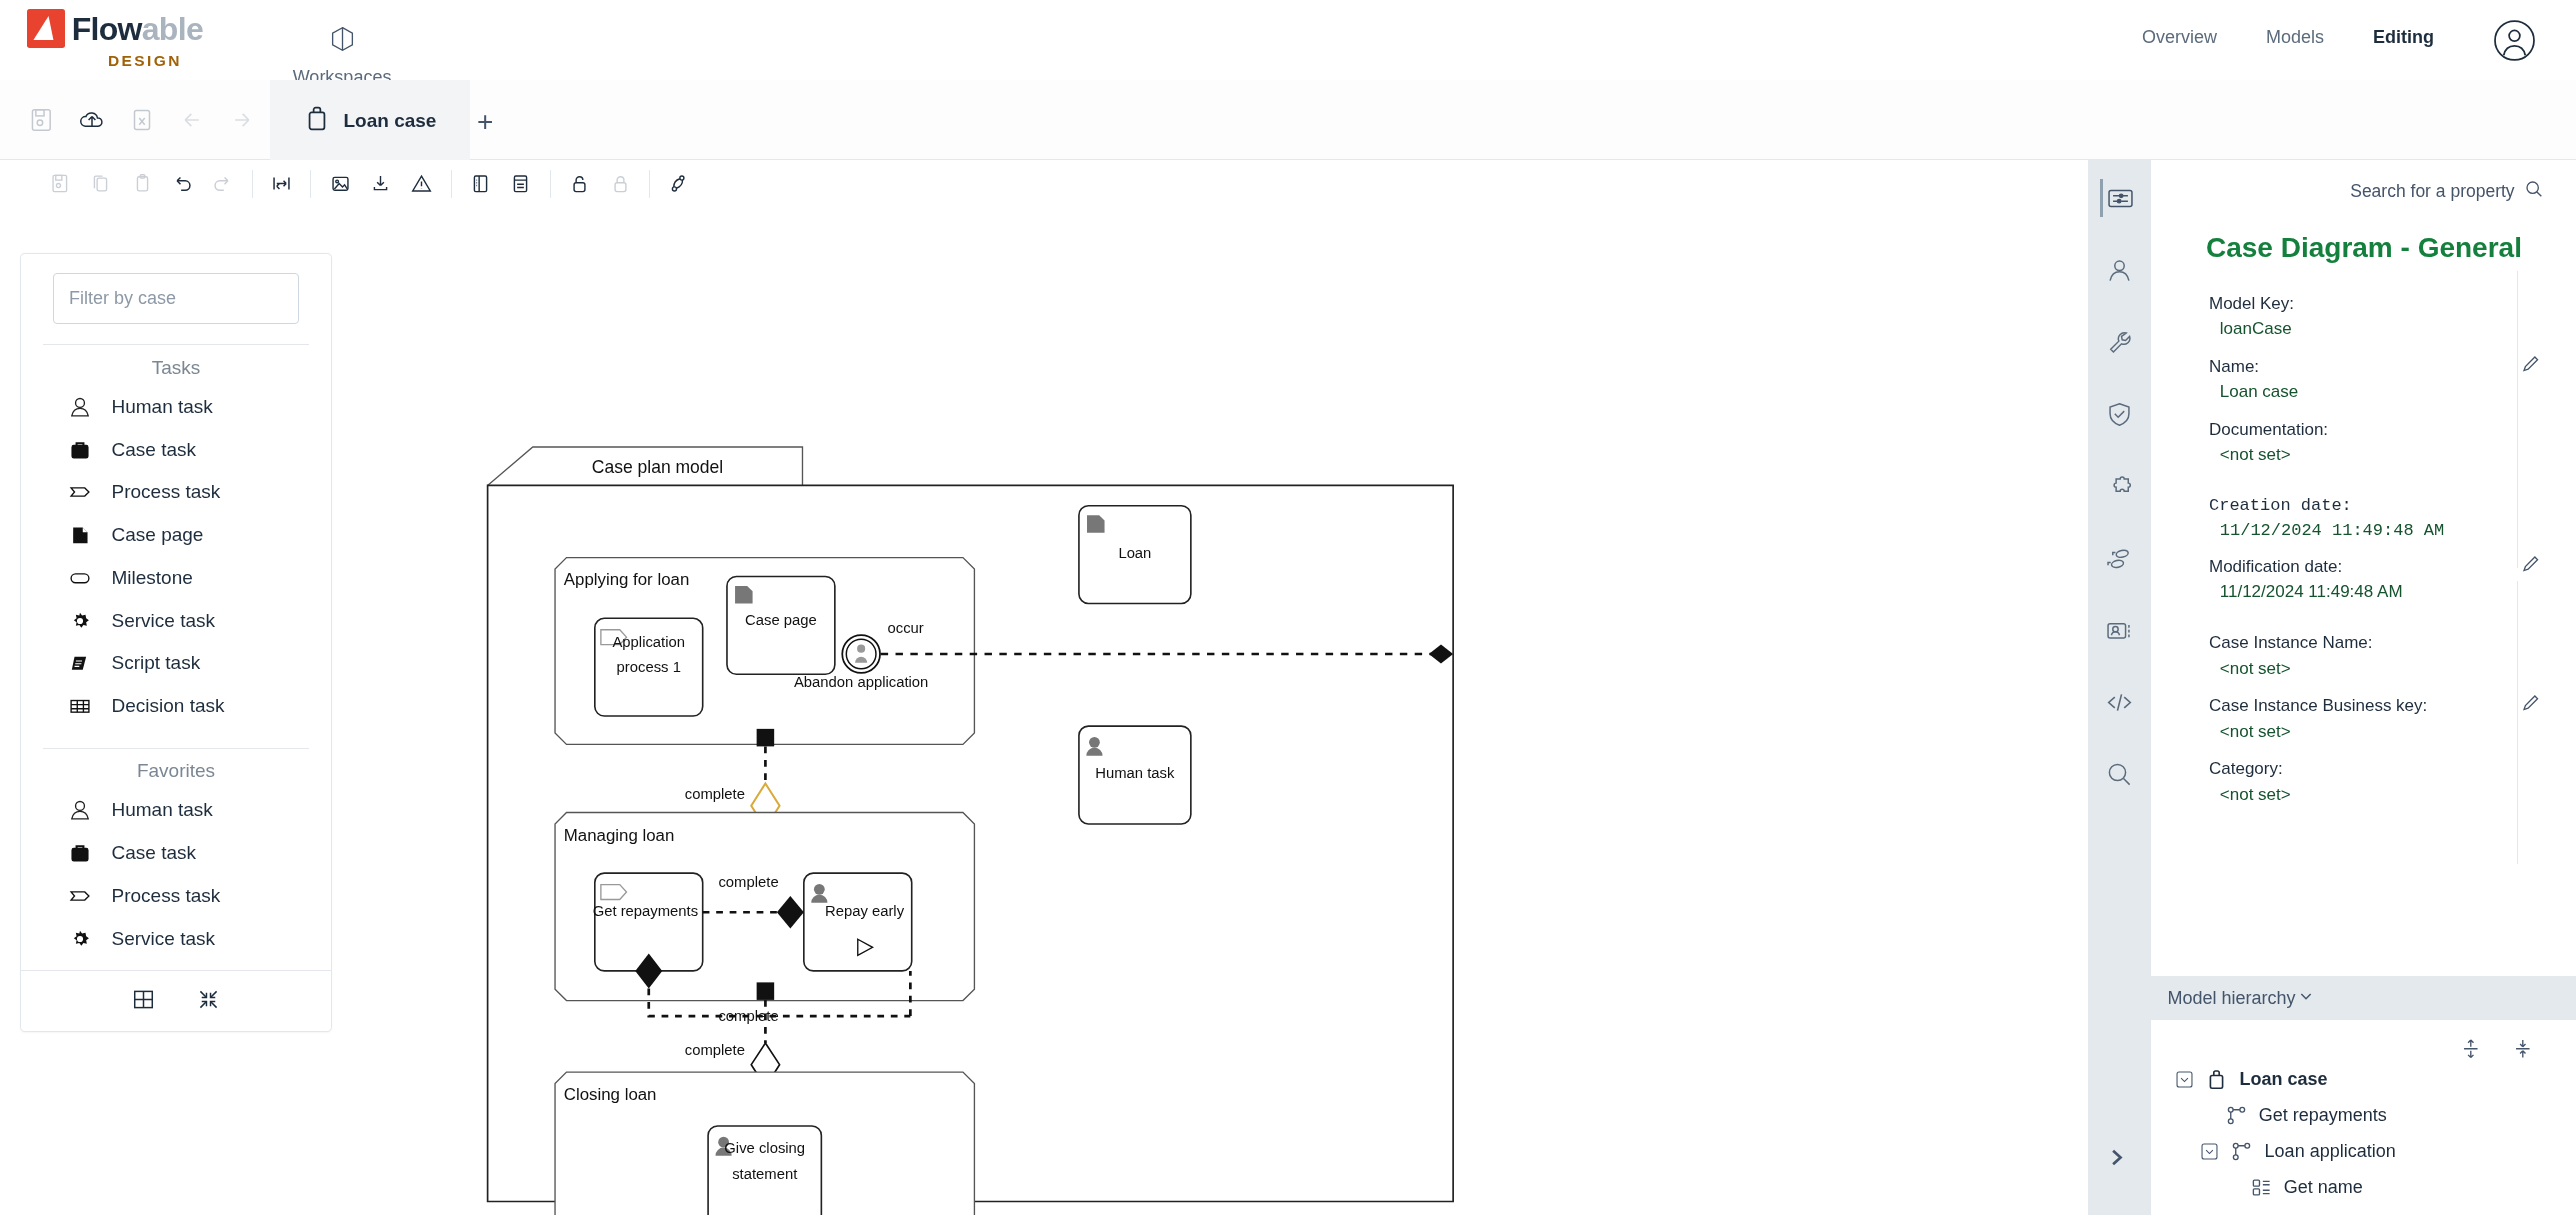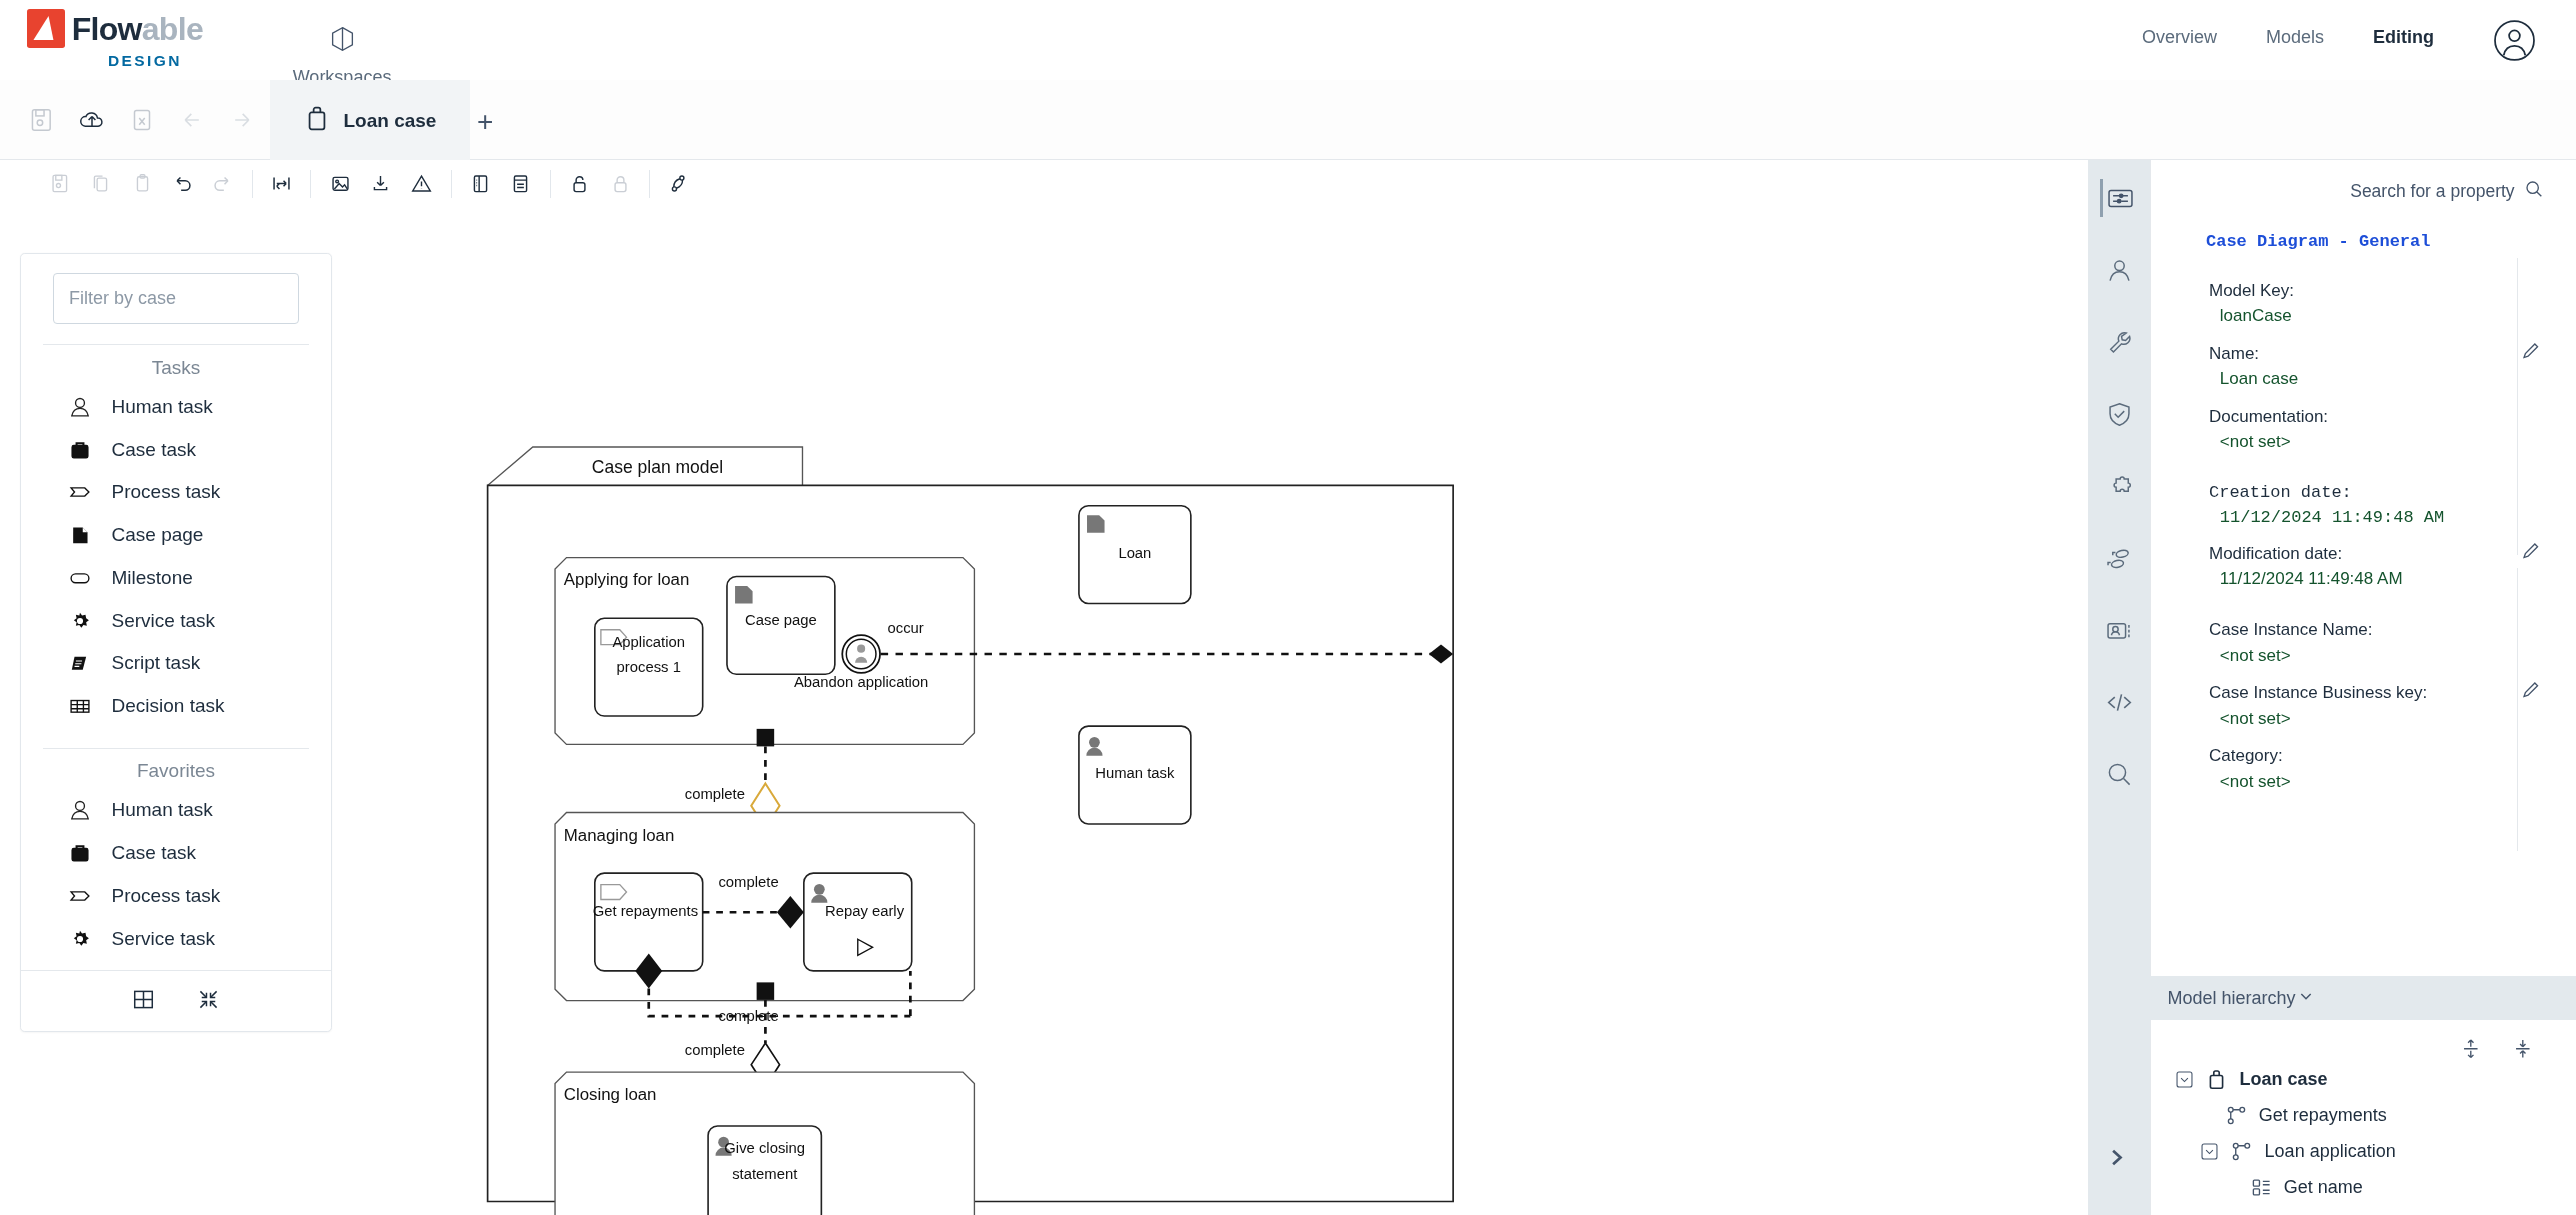--- a/index.html
+++ b/index.html
@@ -29,21 +29,21 @@
     transform:skewX(-12deg);
   }
   .logo-mark:before{
     content:""; position:absolute; left:0; bottom:0;
     width:0;height:0;border-left:38px solid transparent;border-bottom:15px solid #fff;opacity:.0;
   }
   .logo-text { font-size:32px; font-weight:700; letter-spacing:-0.7px; line-height:1; }
   .logo-text .dark { color:#1e2d3d; }
   .logo-text .gray { color:#a9b4bf; }
   .logo-sub {
-    color:#0369a1; font-size:15.5px; font-weight:700; letter-spacing:2.4px;
+    color:#a16207; font-size:15.5px; font-weight:700; letter-spacing:2.4px;
     margin-left:81px; margin-top:3.4px;
   }
 
   .breadcrumb {
     position:absolute; left:270px; top:26px; display:flex; align-items:center; gap:15px;
     font-size:18px; color:#5b6b7c;flex-direction:column;
   }
   .bc-sep { color:#c2cad2; font-size:17.5px; }
   .bc-link { color:#5b6b7c; }
   .cube-ico { width:23px; height:26px; display:block; }
@@ -139,21 +139,21 @@
 
   .props {
     position:absolute; right:0; top:160px; width:426px; height:816px;
     background:#fff; border-left:0.7px solid #e4e8ec; padding:0 0 0 0;
   }
   .props-search {
     display:flex; align-items:center; justify-content:flex-end; gap:9.4px;
     padding:19px 32px 0 0; color:#44546a; font-size:17.5px;
   }
   .props-search svg{width:20px;height:20px;}
-  .props-title { padding:28px 0 0 55px; font-size:17px; color:#1d4ed8; font-weight:600;font-family:Liberation Mono, monospace;}
+  .props-title { padding:28px 0 0 55px; font-size:28px; color:#15803d; font-weight:600;}
   .prop-grid { padding:30px 0 0 58px; position:relative;}
   .prop-row { margin-bottom:17.5px; position:relative;}
   .prop-label { font-size:17px; color:#1e2d3d; }
   .prop-value { font-size:17px; color:#14532d; padding-left:10.8px; padding-top:5.4px;}
   .prop-edit { position:absolute; right:34px; }
   .prop-edit svg{width:21.6px;height:21.6px;}
   .prop-divider { position:absolute; right:58px; width:0.7px; background:#e4e8ec; }
 
   .hierarchy-head {
     position:absolute; right:0; top:976px; width:426px; height:45px;

